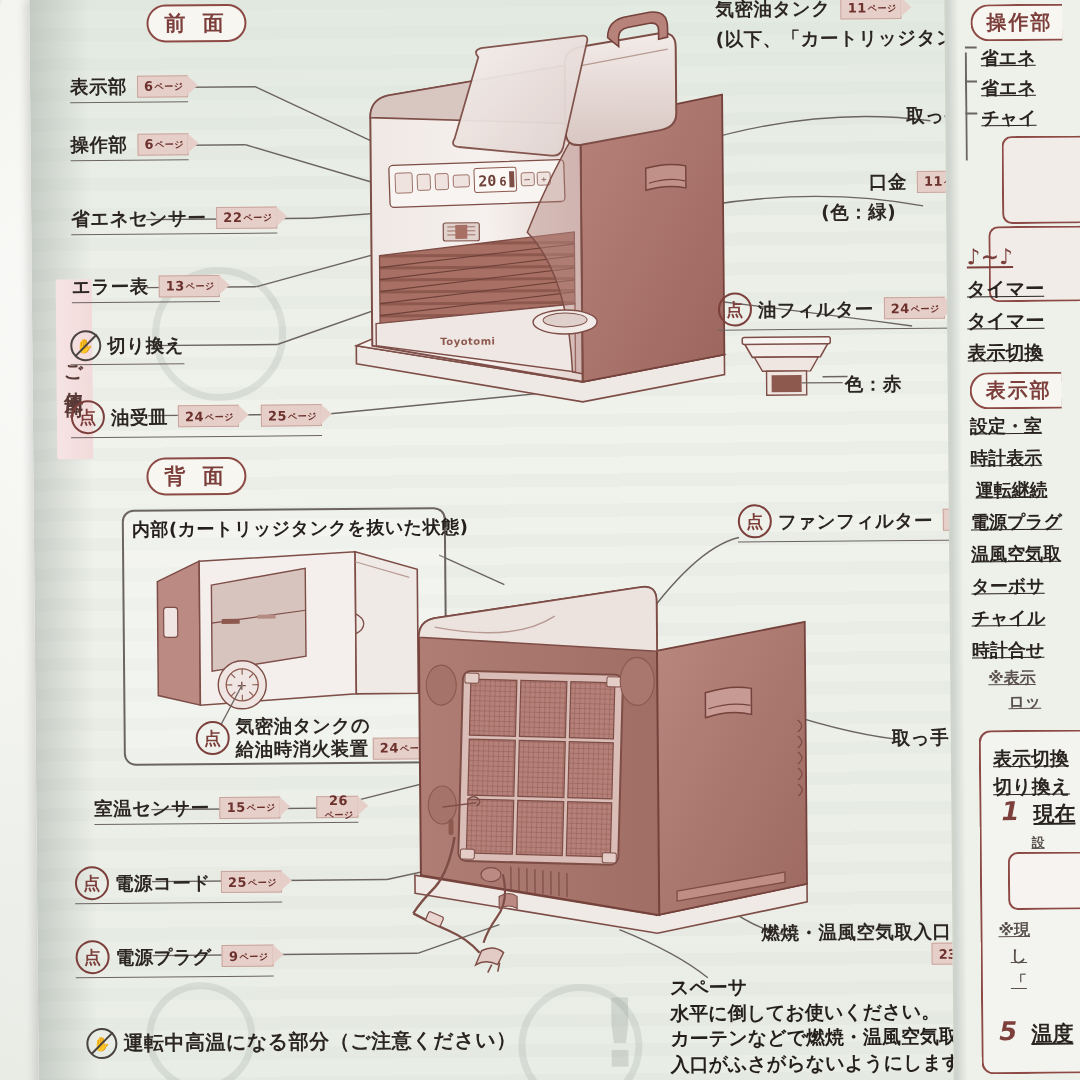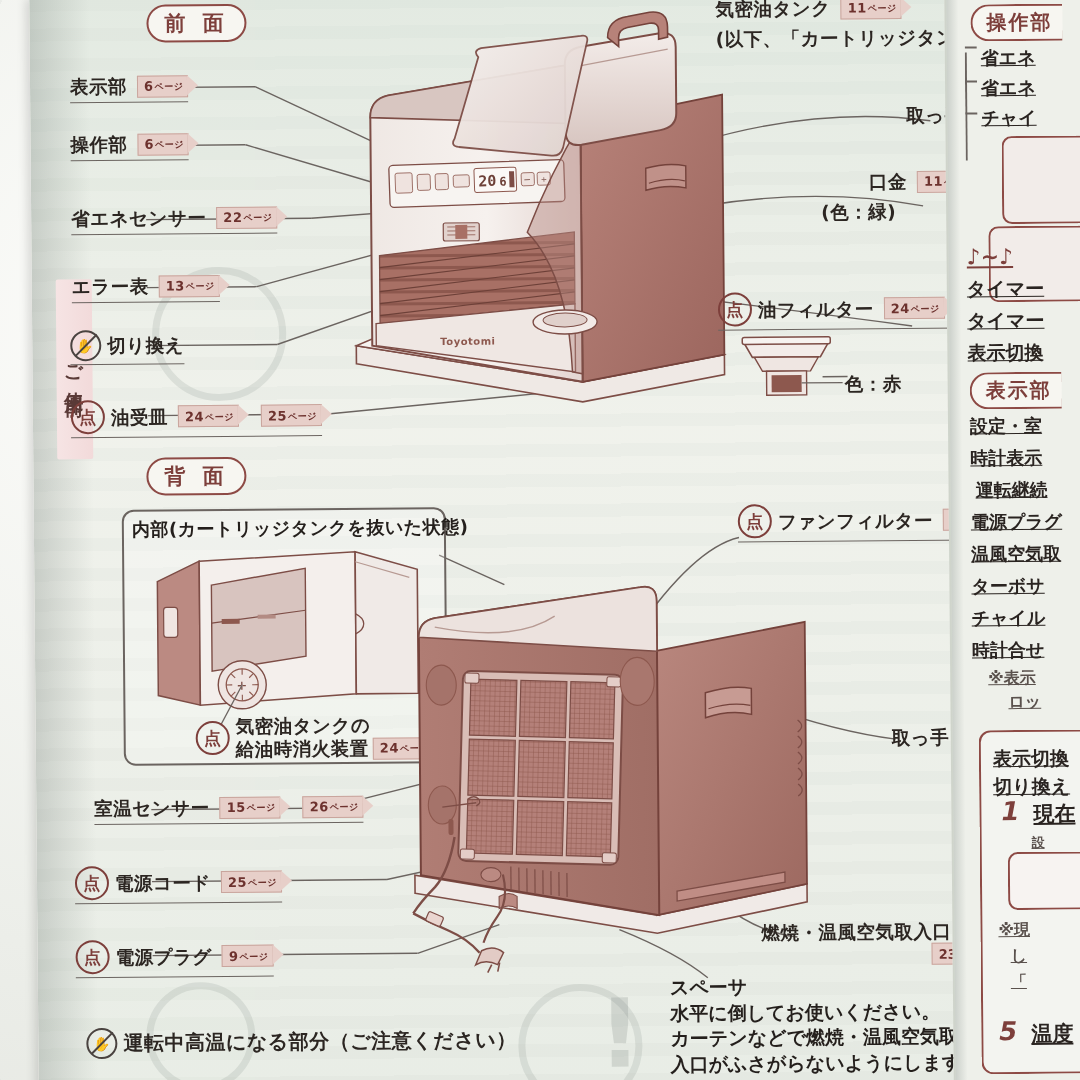--- a/index.html
+++ b/index.html
@@ -528,21 +528,21 @@
         <span class="u">ページ</span>
       </span>
   </div>
 
   <div class="label" style="left:58px;top:798px;">
     <span class="txt">室温センサー</span>
     <span class="pg">
         <span>15</span>
         <span class="u">ページ</span>
       </span>
-    <span class="pg" style="margin-left:16px;">
+    <span class="pg" style="margin-left:30px;flex-direction:column;">
         <span>26</span>
         <span class="u">ページ</span>
       </span>
     <span class="under"></span>
   </div>
 
   <div class="label" style="left:38px;top:868px;">
     <span class="ten">点</span>
     <span class="txt">電源コード</span>
     <span class="pg">

